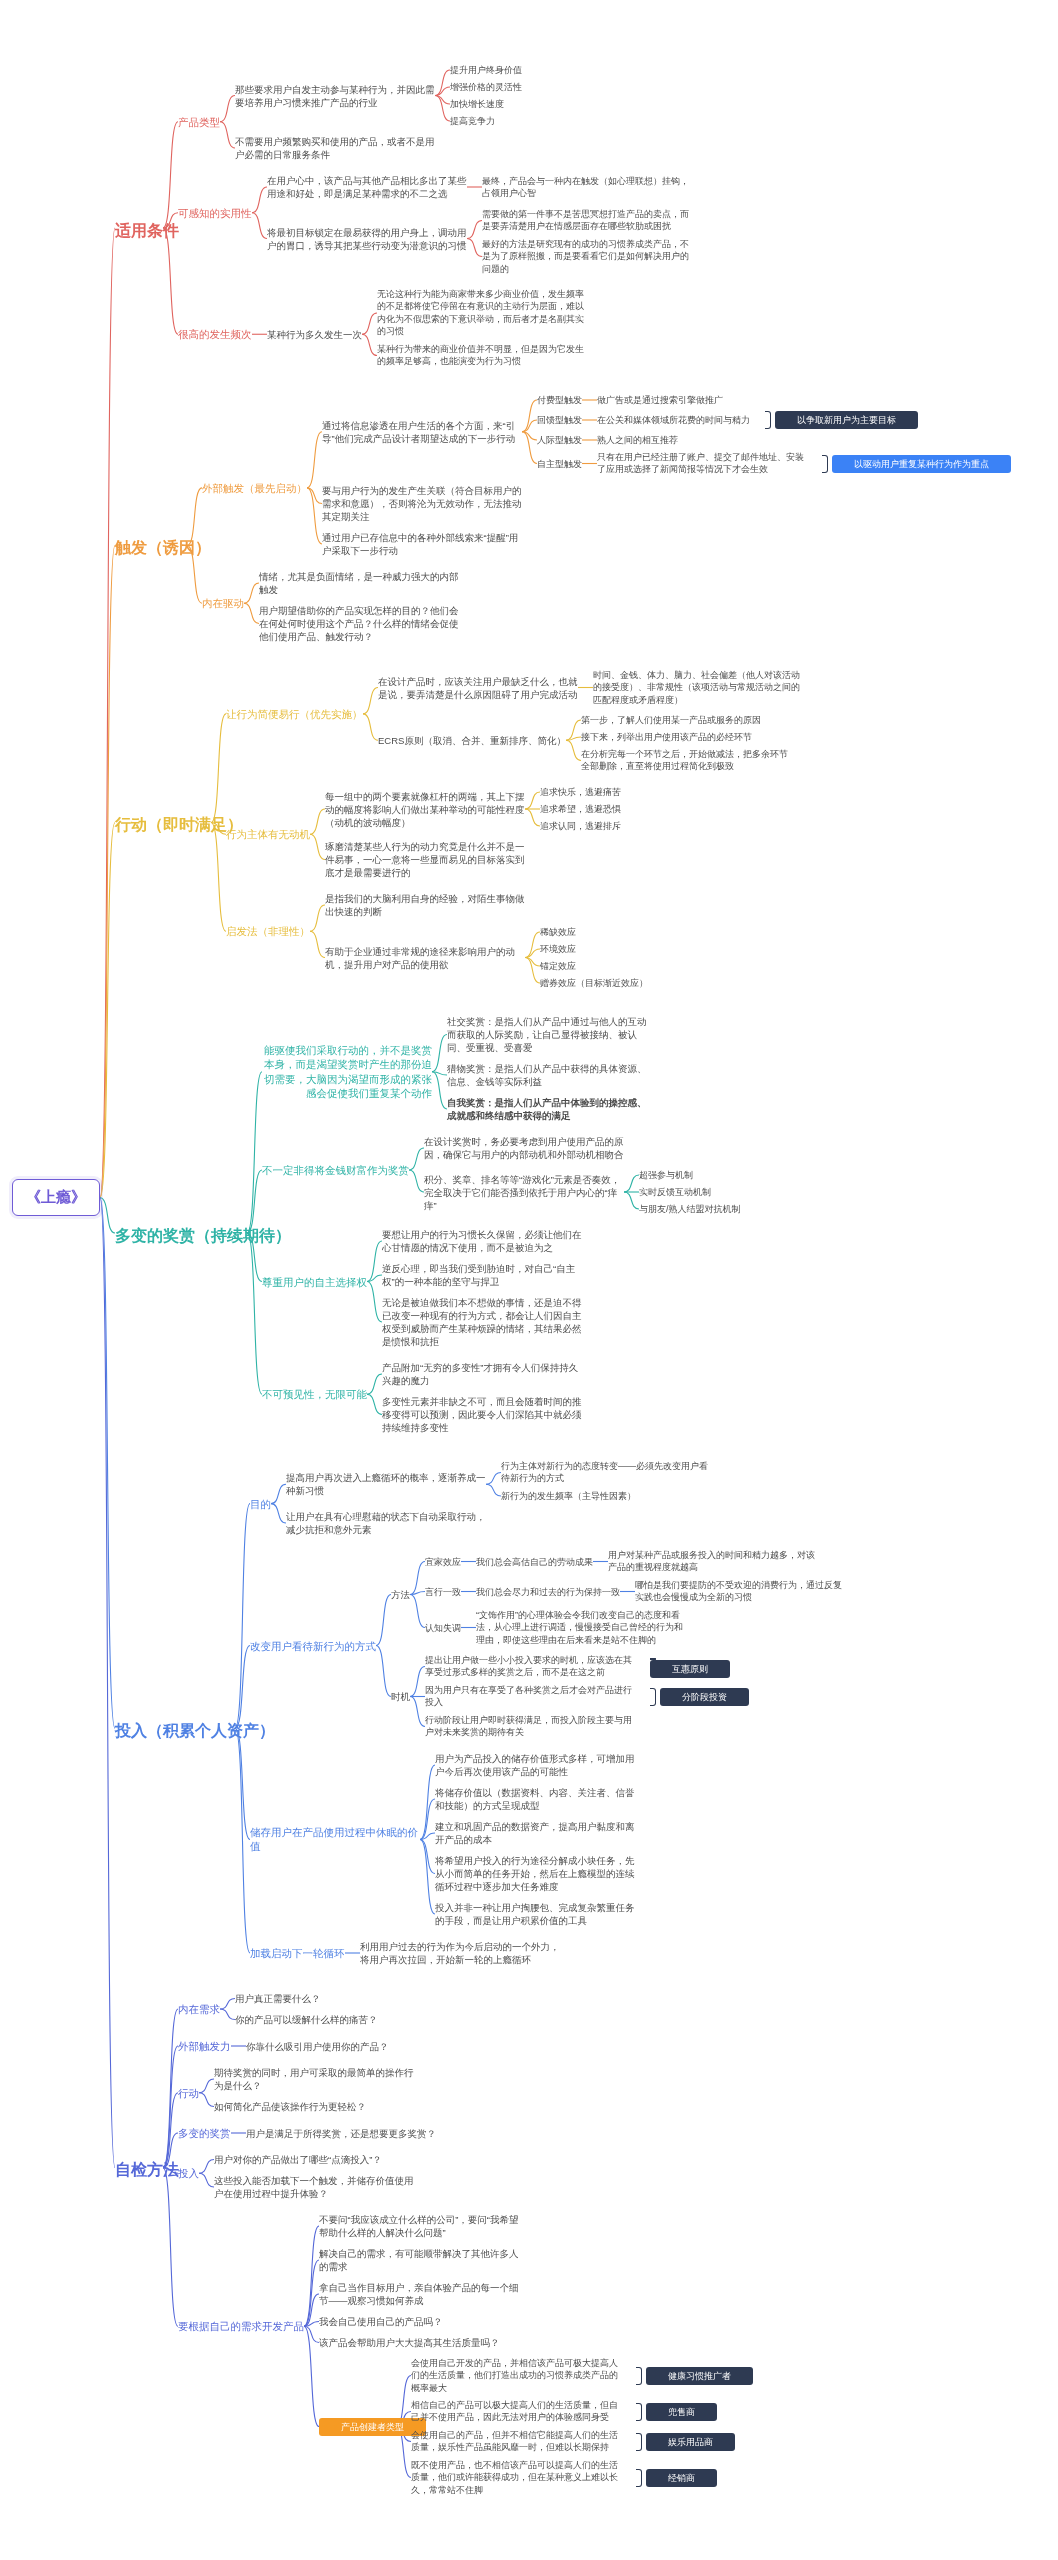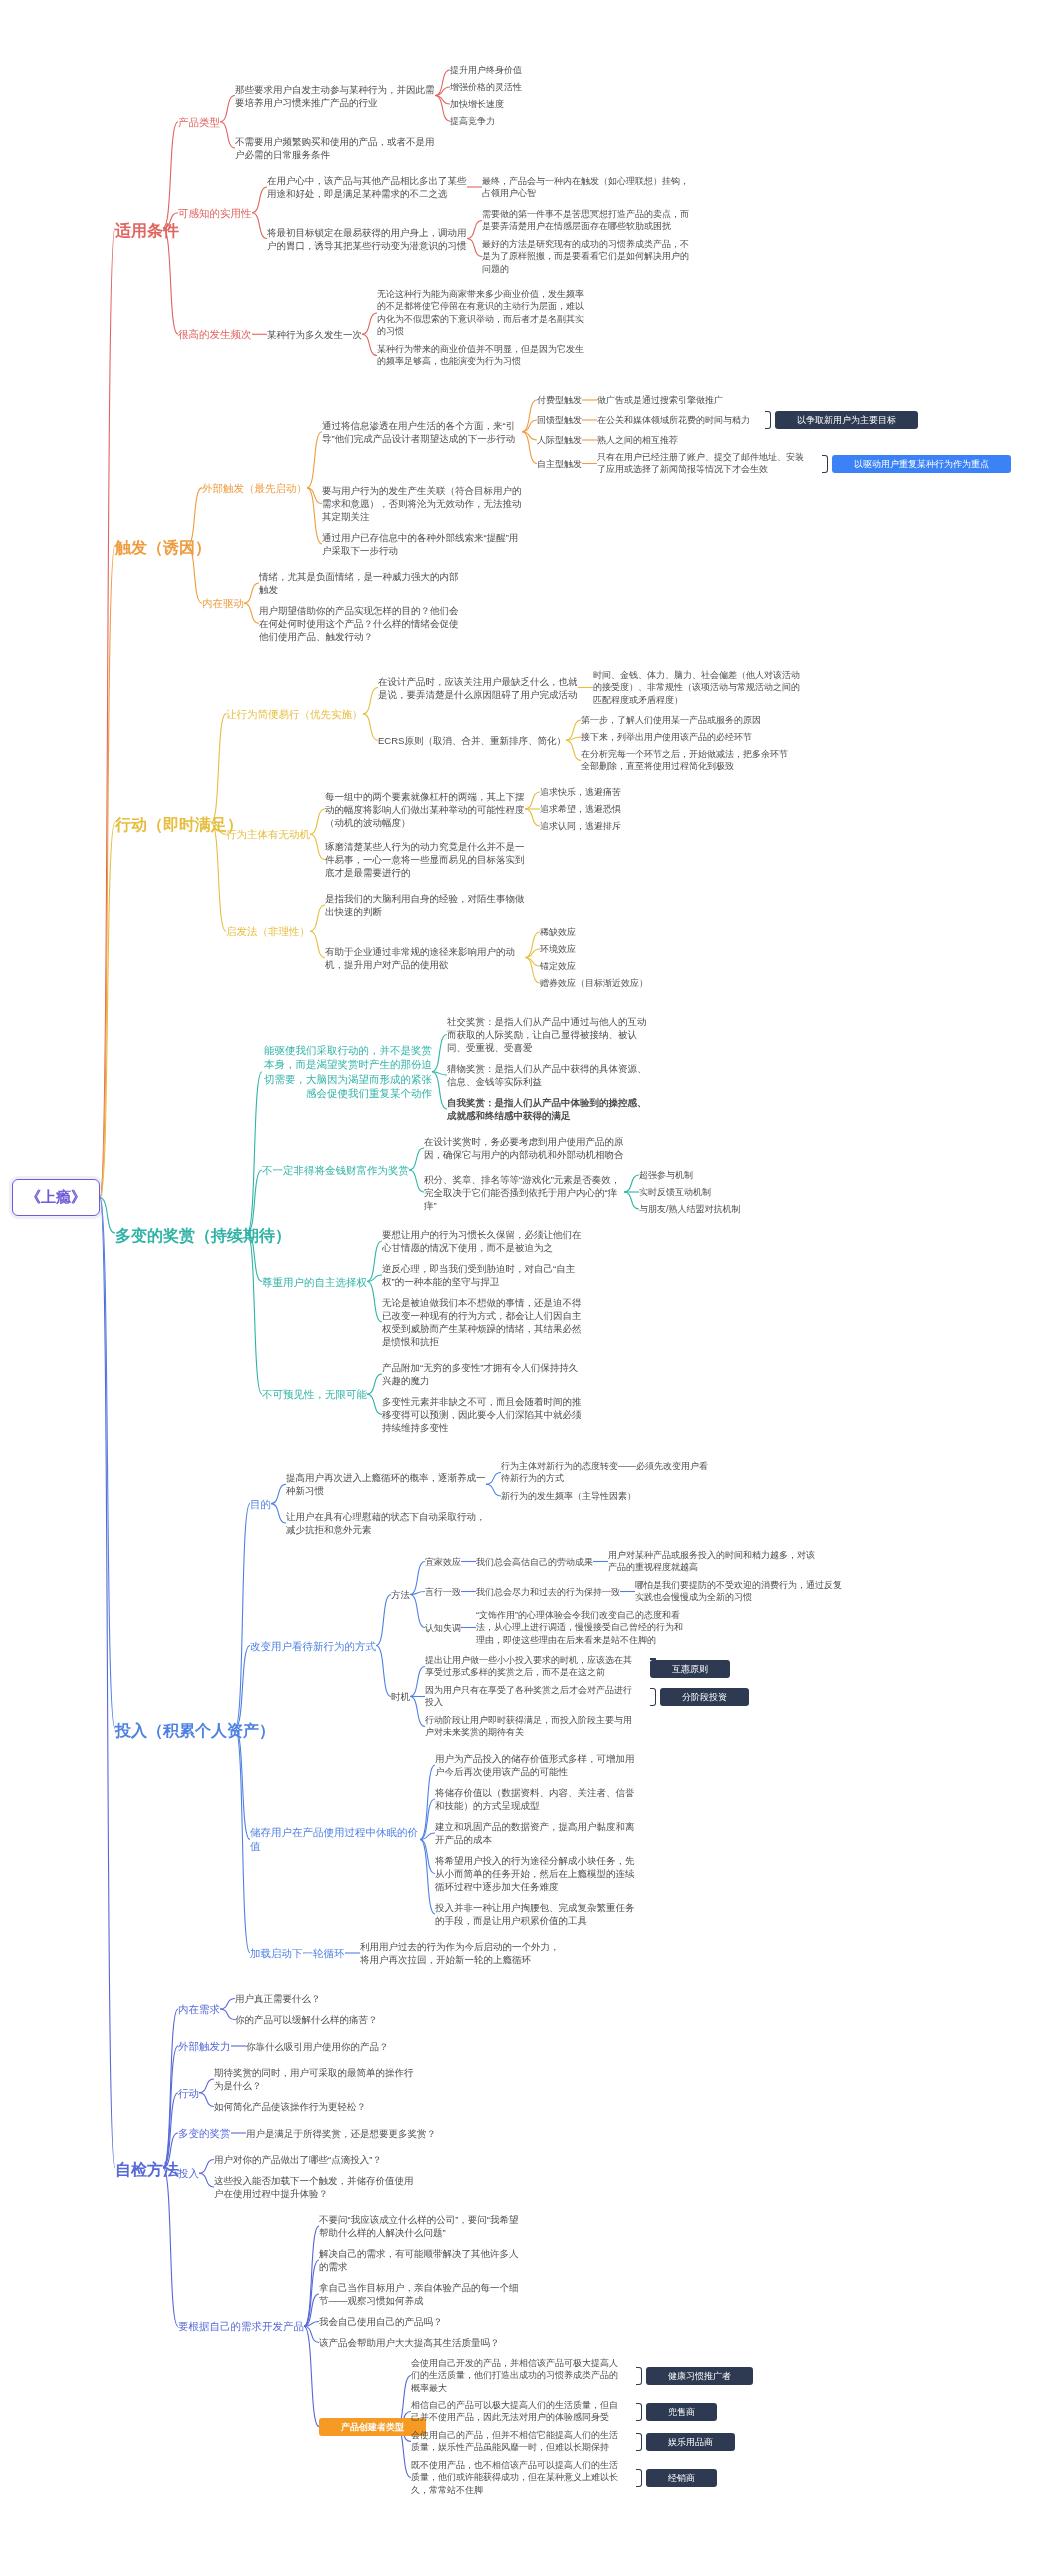--- a/index.html
+++ b/index.html
@@ -281,21 +281,21 @@
     <div class="node d2" style="color: rgb(85, 104, 216); left: 178px; top: 2166px;">投入</div>
     <div class="node d3" style="left: 214px; top: 2153px;">用户对你的产品做出了哪些“点滴投入”？</div>
     <div class="node d3" style="left: 214px; top: 2174px;">这些投入能否加载下一个触发，并储存价值使用户在使用过程中提升体验？</div>
     <div class="node d2" style="color: rgb(85, 104, 216); left: 178px; top: 2319px;">要根据自己的需求开发产品</div>
     <div class="node d3" style="left: 319px; top: 2213px;">不要问“我应该成立什么样的公司”，要问“我希望帮助什么样的人解决什么问题”</div>
     <div class="node d3" style="left: 319px; top: 2247px;">解决自己的需求，有可能顺带解决了其他许多人的需求</div>
     <div class="node d3" style="left: 319px; top: 2281px;">拿自己当作目标用户，亲自体验产品的每一个细节——观察习惯如何养成</div>
     <div class="node d3" style="left: 319px; top: 2315px;">我会自己使用自己的产品吗？</div>
     <div class="node d3" style="left: 319px; top: 2336px;">该产品会帮助用户大大提高其生活质量吗？</div>
     <div class="node tag-orange" style="left: 319px; top: 2418px;">
-      <span class="tag-box" style="background: rgb(245, 154, 35); font-weight: bold;">产品创建者类型</span>
+      <span class="tag-box" style="background: rgb(245, 154, 35);">产品创建者类型</span>
     </div>
     <div class="node d4" style="left: 411px; top: 2357px;">会使用自己开发的产品，并相信该产品可极大提高人们的生活质量，他们打造出成功的习惯养成类产品的概率最大</div>
     <div class="node tag-dark" style="left: 636px; top: 2367px;">
       <span class="bracket" style="border-color: rgb(46, 58, 82);"></span>
       <span class="tag-box" style="background: rgb(46, 58, 82);">健康习惯推广者</span>
     </div>
     <div class="node d4" style="left: 411px; top: 2399px;">相信自己的产品可以极大提高人们的生活质量，但自己并不使用产品，因此无法对用户的体验感同身受</div>
     <div class="node tag-dark" style="left: 636px; top: 2403px;">
       <span class="bracket" style="border-color: rgb(46, 58, 82);"></span>
       <span class="tag-box" style="background: rgb(46, 58, 82);">兜售商</span>

